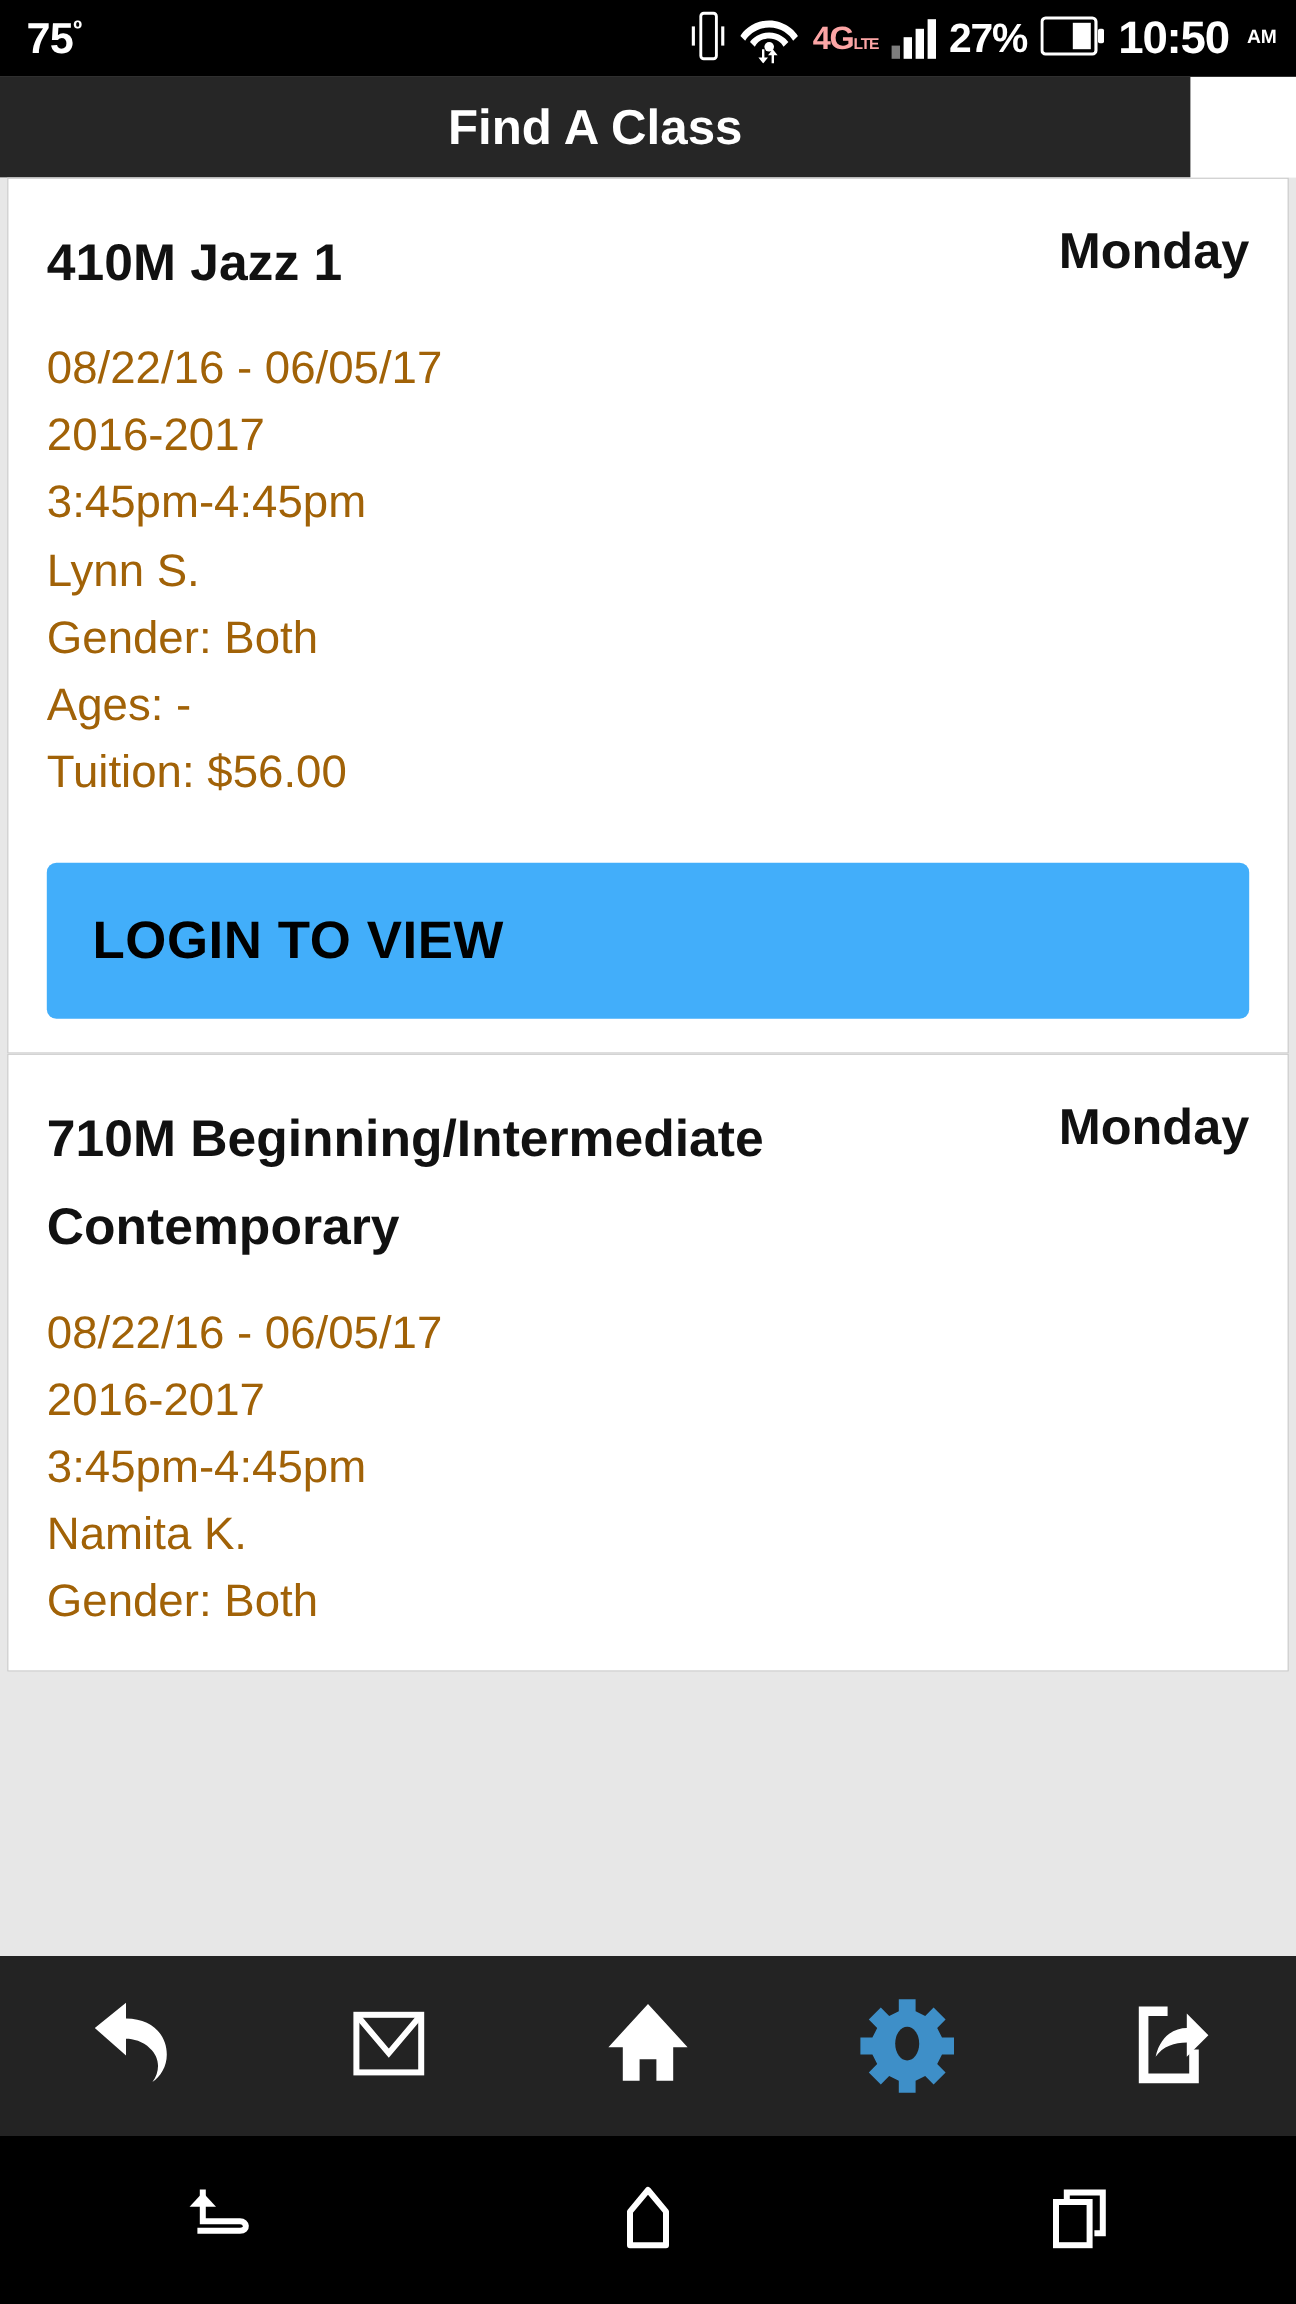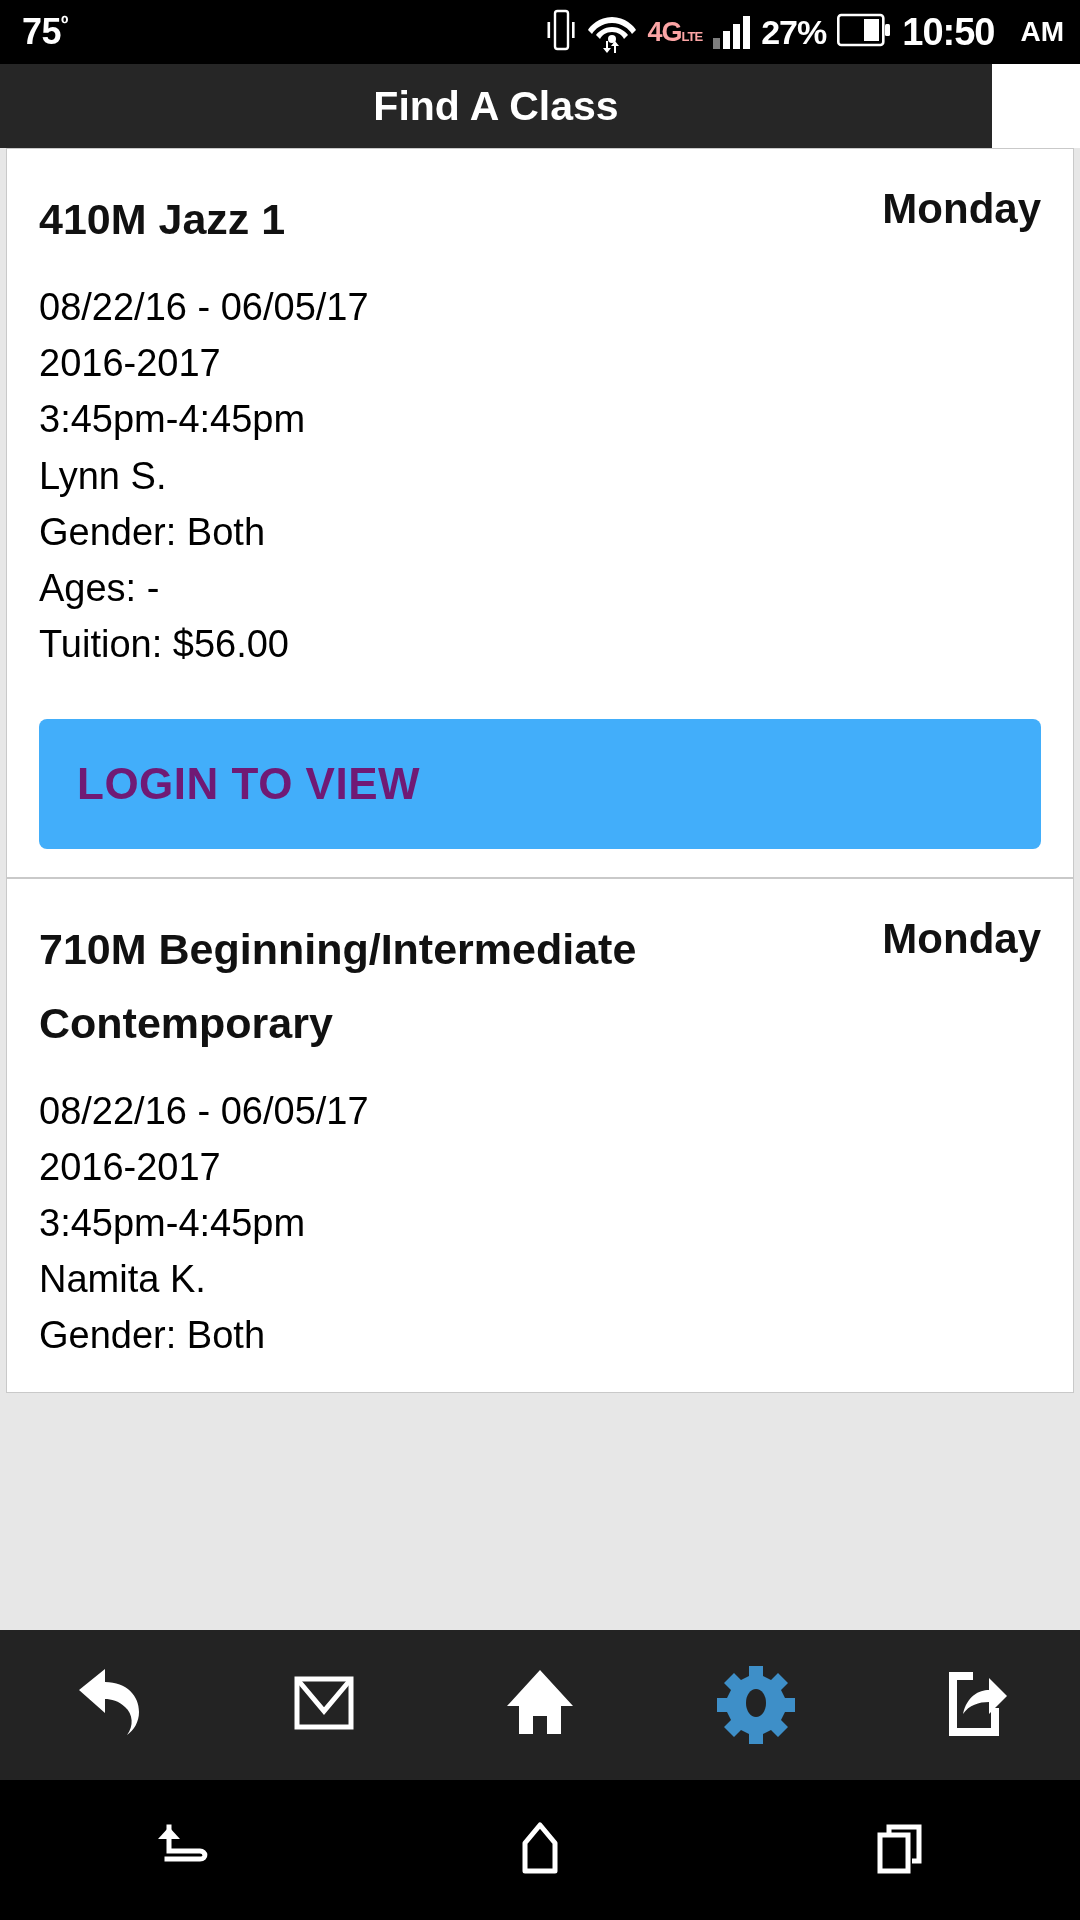--- a/index.html
+++ b/index.html
@@ -21,21 +21,21 @@
     font-size:36px; font-weight:700; letter-spacing:-0.5px;
     margin-left:22px;
   }
   .sb-temp sup { font-size:20px; vertical-align:super; font-weight:700; }
   .sb-right {
     margin-left:auto; margin-right:16px;
     display:flex; align-items:center; gap:11px;
   }
   .sb-pct { font-size:34px; font-weight:700; letter-spacing:-1px; }
   .sb-time { font-size:38px; font-weight:700; letter-spacing:-1px; }
-  .sb-ampm { font-size:28px; font-weight:700; margin-left:15px; }
+  .sb-ampm { font-size:16px; font-weight:700; margin-left:4px; }
   .ico { display:block; }
 
   
   .bars { display:flex; align-items:flex-end; gap:3px; height:34px; }
   .bars i { display:block; width:7px; background:#fff; }
   .bars i.b1 { height:11px; background:#7d7d7d; }
   .bars i.b2 { height:18px; }
   .bars i.b3 { height:25px; }
   .bars i.b4 { height:33px; }
 
@@ -71,28 +71,28 @@
   }
   .card-title {
     font-size:43px; font-weight:700; color:#111;
     line-height:1.72; max-width:640px;
   }
   .card-day {
     font-size:42px; font-weight:700; color:#111;
     white-space:nowrap; padding-top:2px;
   }
   .detail {
-    font-size:38px; color:#000000; line-height:1.48;
+    font-size:38px; color:#a16207; line-height:1.48;
   }
   .login-btn {
     display:block; width:100%;
     margin-top:46px;
     background:#42aefa;
     border:none; border-radius:8px;
-    color:#701a75; font-size:44px; font-weight:700;
+    color:#000000; font-size:44px; font-weight:700;
     letter-spacing:0.5px;
     text-align:left;
     padding:40px 0 40px 38px;
     font-family:"Liberation Sans", sans-serif;
     cursor:pointer;
   }
 
   
   .apptoolbar {
     position:absolute; left:0; top:1630px; width:1080px; height:150px;

